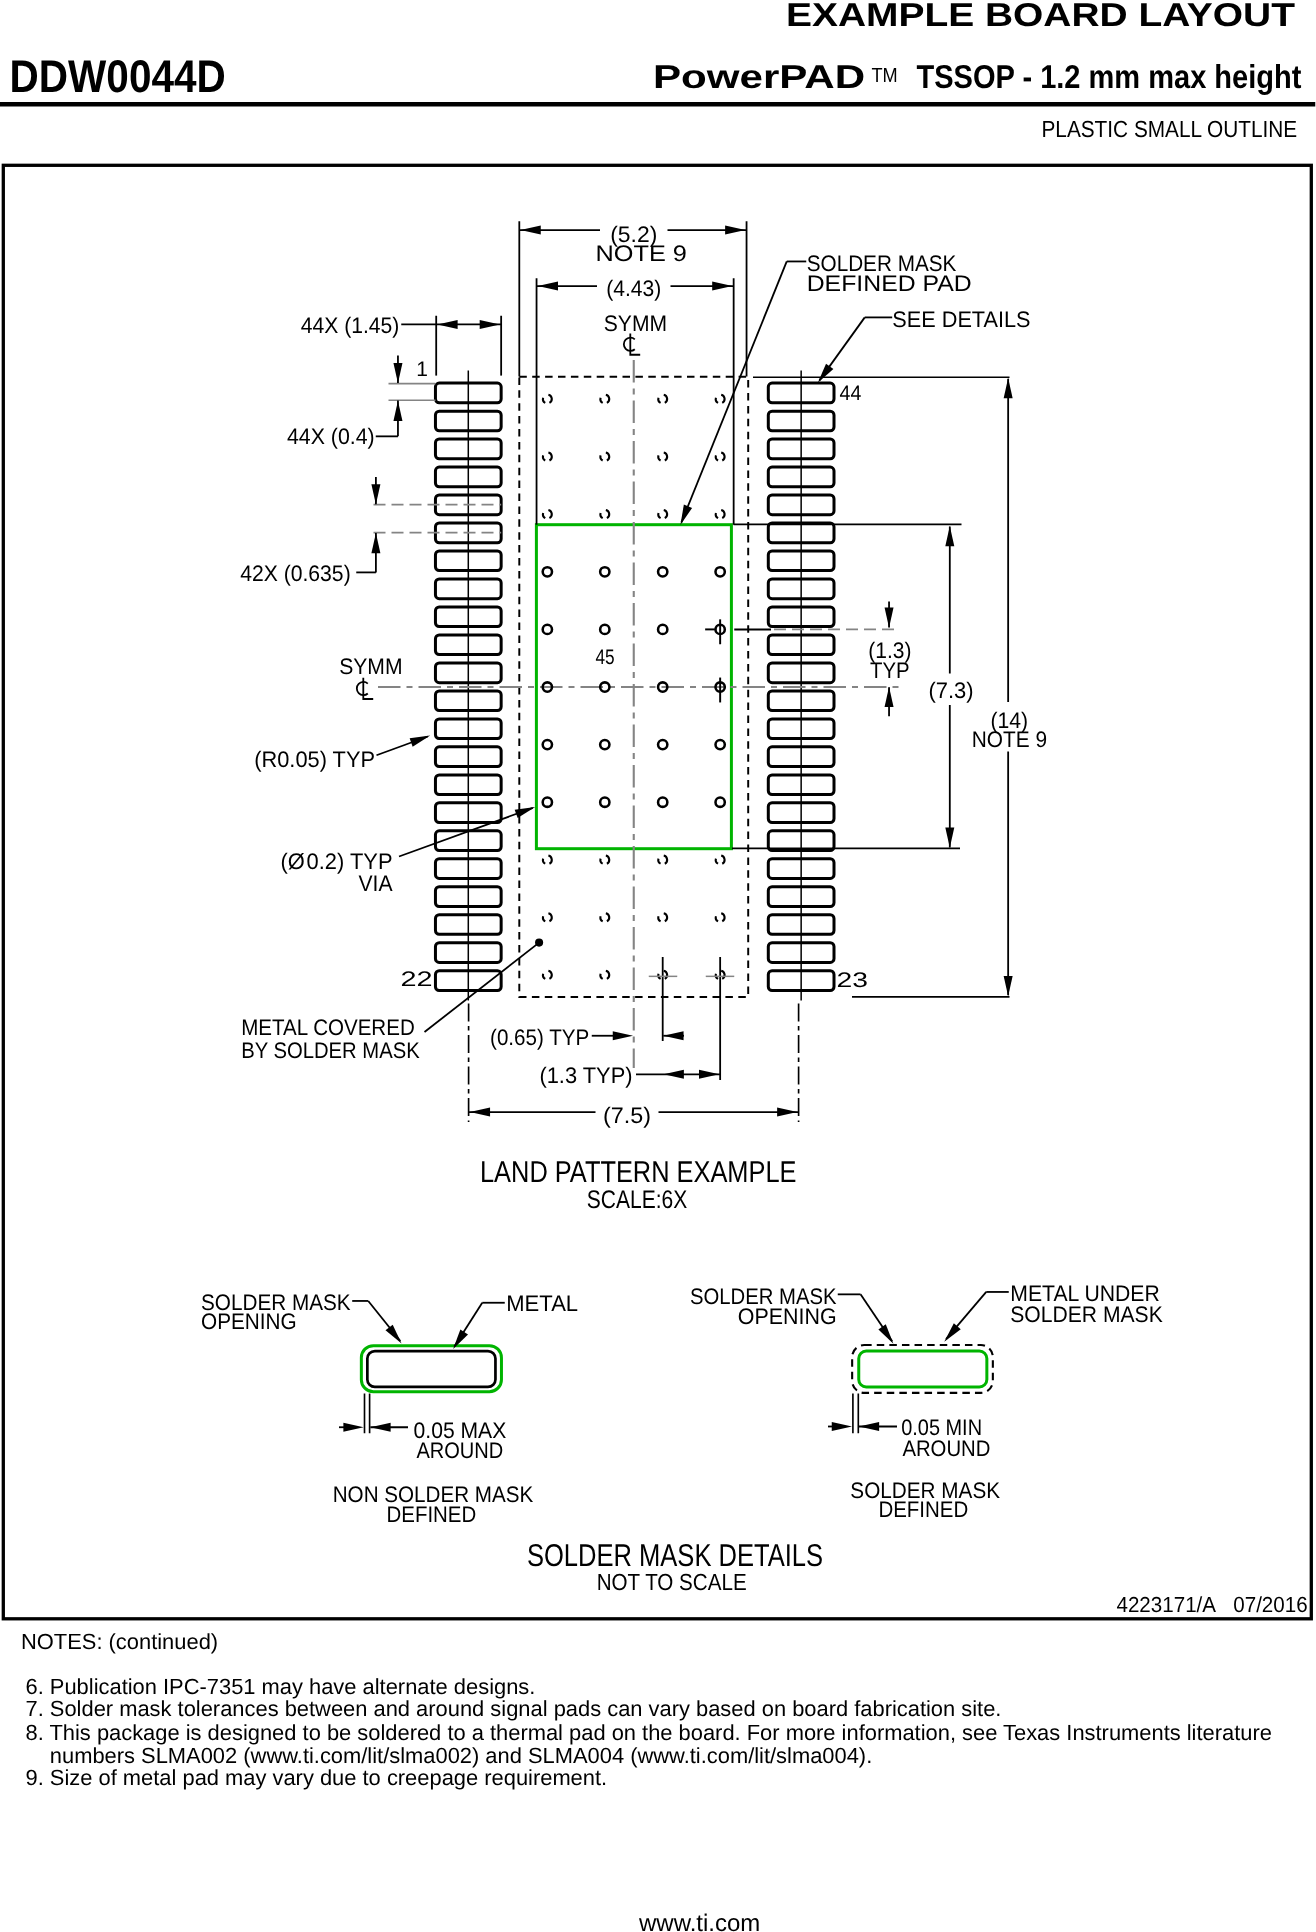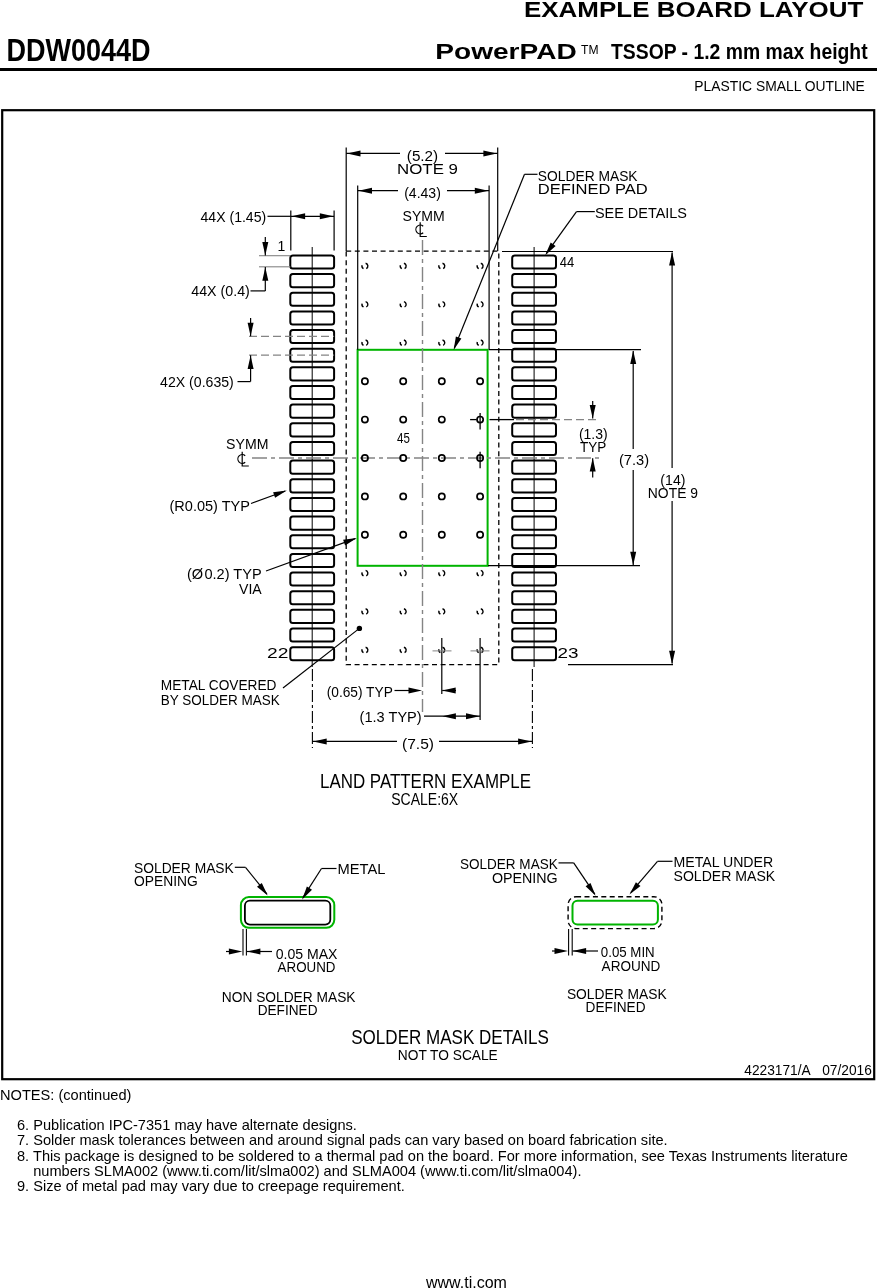--- a/index.html
+++ b/index.html
@@ -855,21 +855,21 @@
 
 <g>
       <text x="447.8" y="1060.0" font-size="15.5" text-anchor="middle" textLength="100" lengthAdjust="spacingAndGlyphs">NOT TO SCALE</text>
     </g>
 
 <g>
       <text x="871.8" y="1074.5" font-size="14.5" text-anchor="end" textLength="127.5" lengthAdjust="spacingAndGlyphs">4223171/A&nbsp;&nbsp;&nbsp;07/2016</text>
     </g>
 </svg>
 
-<div class="abs" style="top:1087px; left:0; font-size:14.6px;">NOTES: (continued)</div>
+<div class="abs" style="top:1087px; left:14px; font-size:14.6px;">NOTES: (continued)</div>
 
 <div class="abs" style="top:1118px; left:17px; font-size:14.6px; line-height:15.3px;">
 6. Publication IPC-7351 may have alternate designs.<br>
 7. Solder mask tolerances between and around signal pads can vary based on board fabrication site.<br>
 8. This package is designed to be soldered to a thermal pad on the board. For more information, see Texas Instruments literature<br>
 &nbsp;&nbsp;&nbsp;&nbsp;numbers SLMA002 (www.ti.com/lit/slma002) and SLMA004 (www.ti.com/lit/slma004).<br>
 9. Size of metal pad may vary due to creepage requirement.
 </div>
 
 <div class="abs" style="top:1273.5px; left:426px; font-size:16px;">www.ti.com</div>

